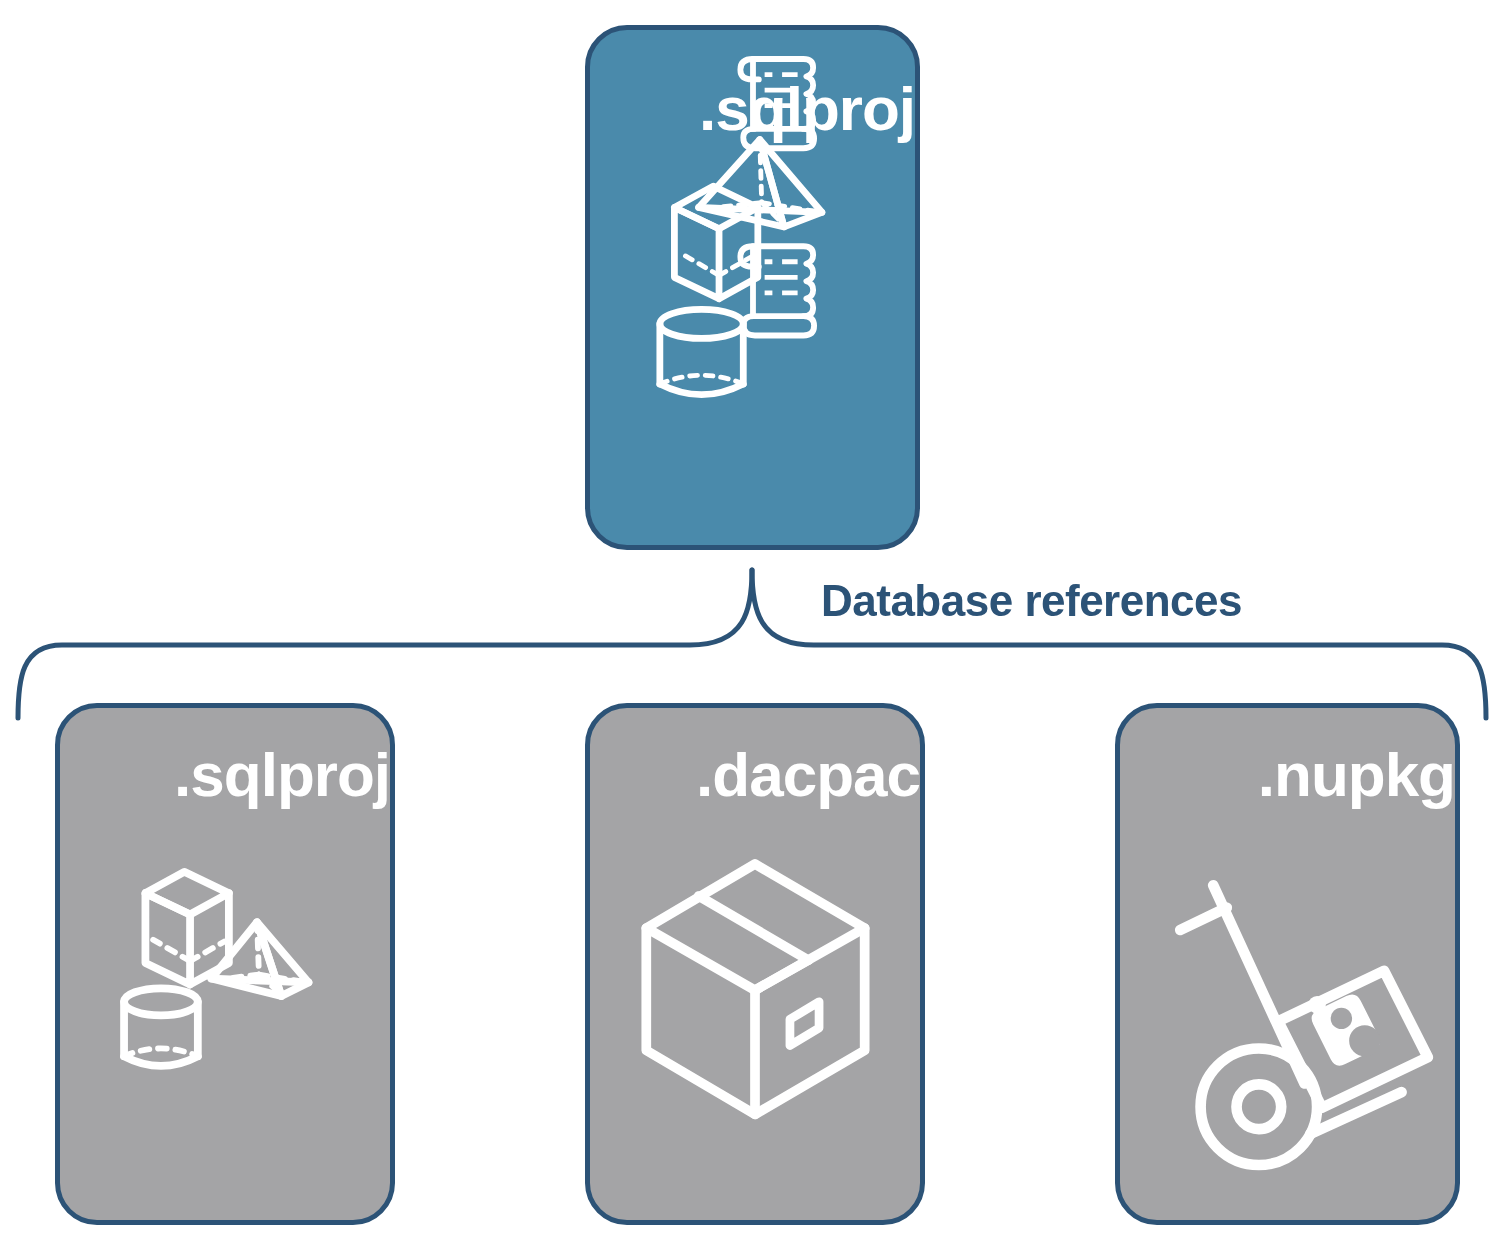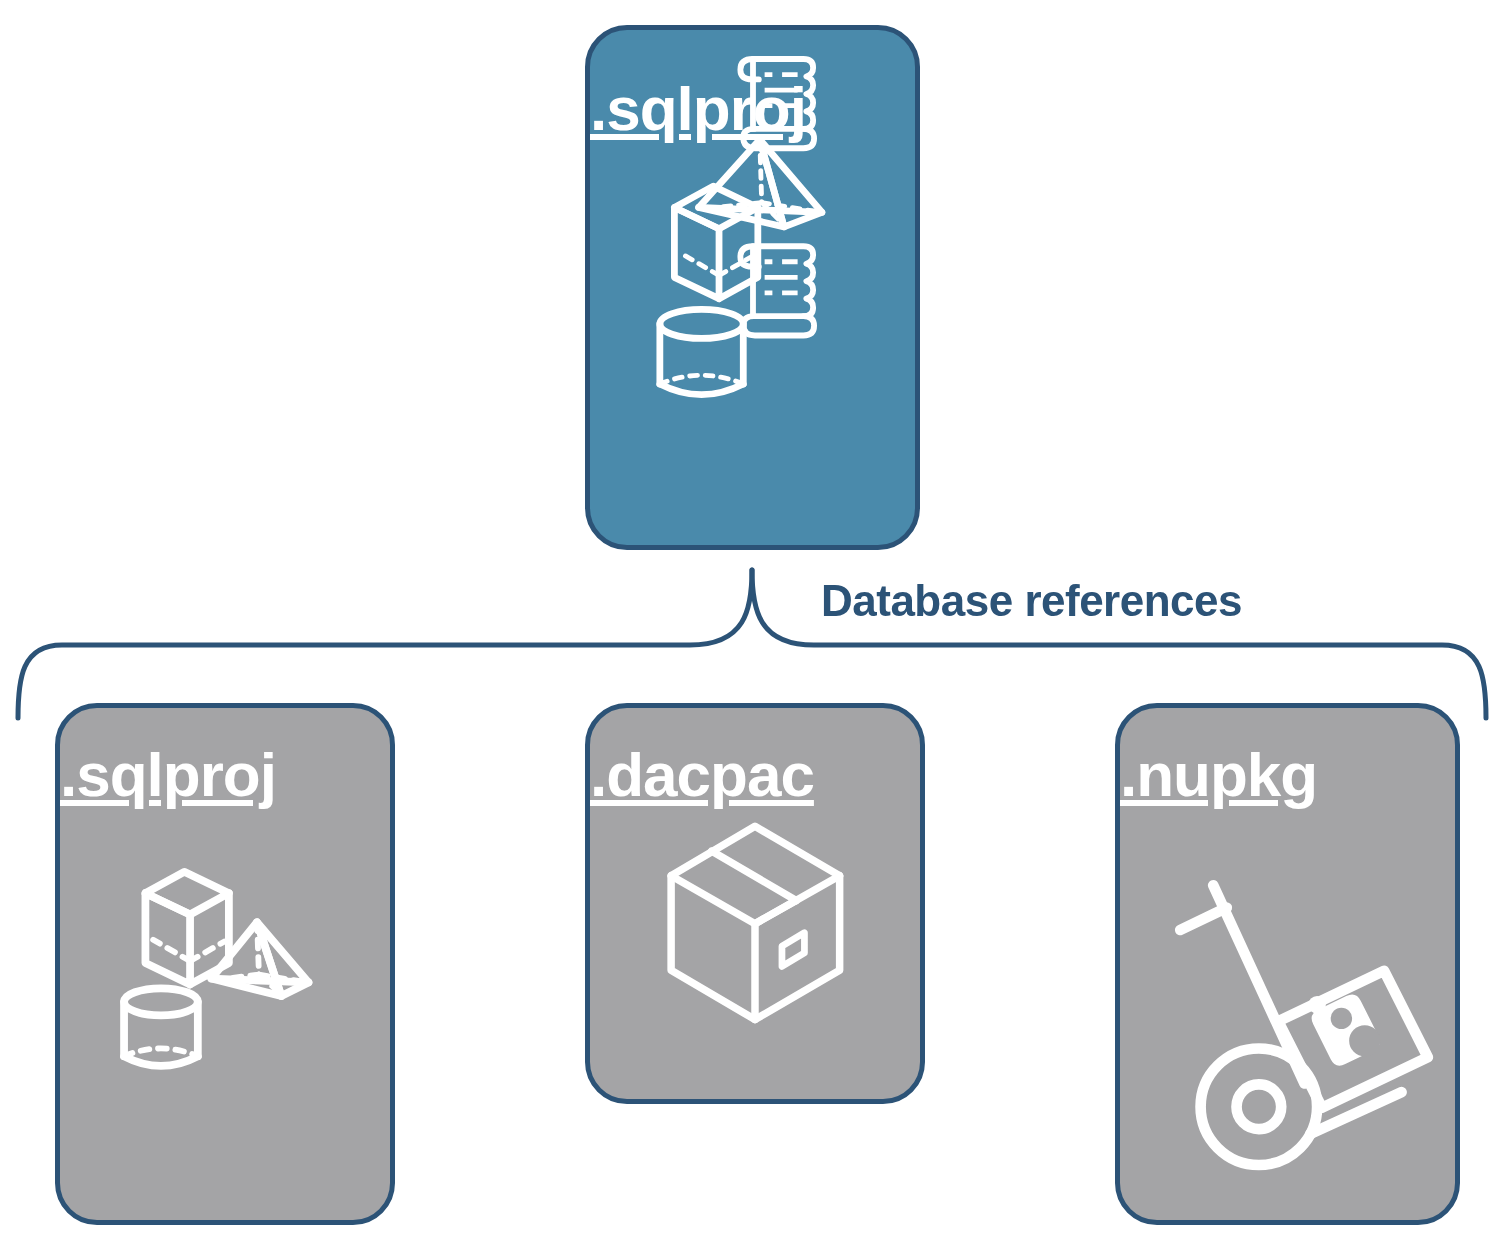--- a/index.html
+++ b/index.html
@@ -28,35 +28,34 @@
     border: 5px solid #2c5377;
     overflow: hidden;
   }
   .card.primary { background: #4a8aab; }
   .card.secondary { background: #a4a4a6; }
 
   .card-label {
     position: absolute;
     left: 0;
     right: 0;
-    text-align: left;
+    text-align: right;
     color: #ffffff;
     font-weight: bold;
     font-size: 62px;
     line-height: 1;
     letter-spacing: -1px;
     white-space: nowrap;
-    text-decoration: underline;
   }
 
   #card-root { left: 585px; top: 25px; width: 335px; height: 525px; }
   #card-root .card-label { top: 48px; }
 
   #card-sqlproj  { left: 55px;   top: 703px; width: 340px; height: 522px; }
-  #card-dacpac   { left: 585px;  top: 703px; width: 340px; height: 401px; padding-left: 17px; }
+  #card-dacpac   { left: 585px;  top: 703px; width: 340px; height: 522px; padding-left: 17px; }
   #card-nupkg    { left: 1115px; top: 703px; width: 345px; height: 522px; }
   .card.secondary .card-label { top: 36px; }
 
   
   .icon-layer {
     position: absolute;
     left: 0; top: 0;
     width: 100%; height: 100%;
     pointer-events: none;
   }

